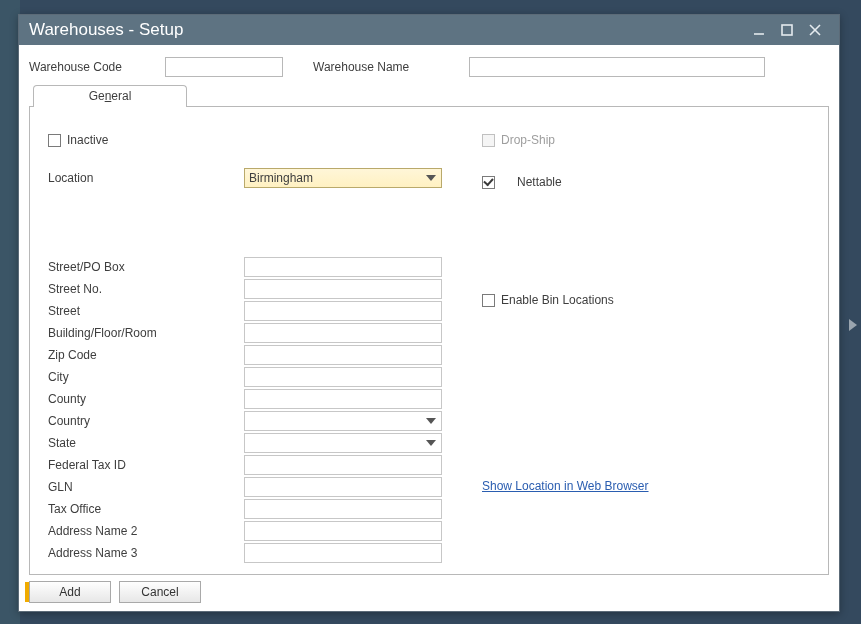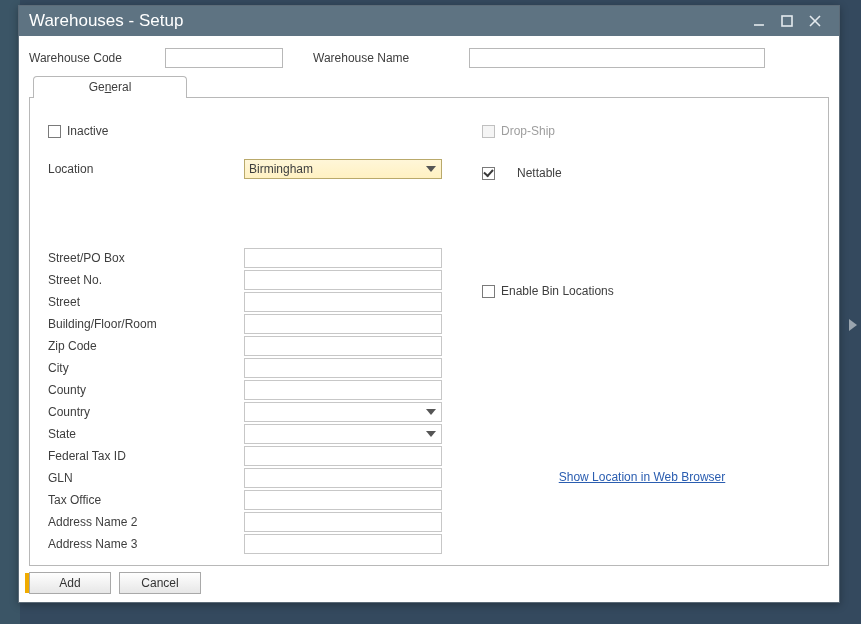--- a/index.html
+++ b/index.html
@@ -17,21 +17,21 @@
     position: absolute;
     left: 0; top: 0;
     width: 20px;
     height: 624px;
     background: #3b5566;
     color: #cfd8dc;
   }
   .window {
     position: absolute;
     left: 18px;
-    top: 5px;
+    top: 14px;
     width: 822px;
     height: 598px;
     background: #fff;
     border: 1px solid #5c6b78;
     box-shadow: 0 2px 8px rgba(0,0,0,.3);
     display: flex;
     flex-direction: column;
   }
   .titlebar {
     height: 44px;
@@ -341,21 +341,21 @@
             <span>Drop-Ship</span>
           </div>
           <div class="chk" style="margin-bottom:104px;gap:22px;">
             <span class="box checked"></span>
             <span>Nettable</span>
           </div>
           <div class="chk" style="margin-top:12px;">
             <span class="box"></span>
             <span>Enable Bin Locations</span>
           </div>
-          <div style="margin-top:172px; text-align:center; padding-right:8px;">
+          <div style="margin-top:172px; text-align:left; padding-right:8px;">
             <span class="link">Show Location in Web Browser</span>
           </div>
         </div>
       </div>
 
     </div>
 
     <div class="footerbtns">
       <div class="btn primary">Add</div>
       <div class="btn">Cancel</div>

